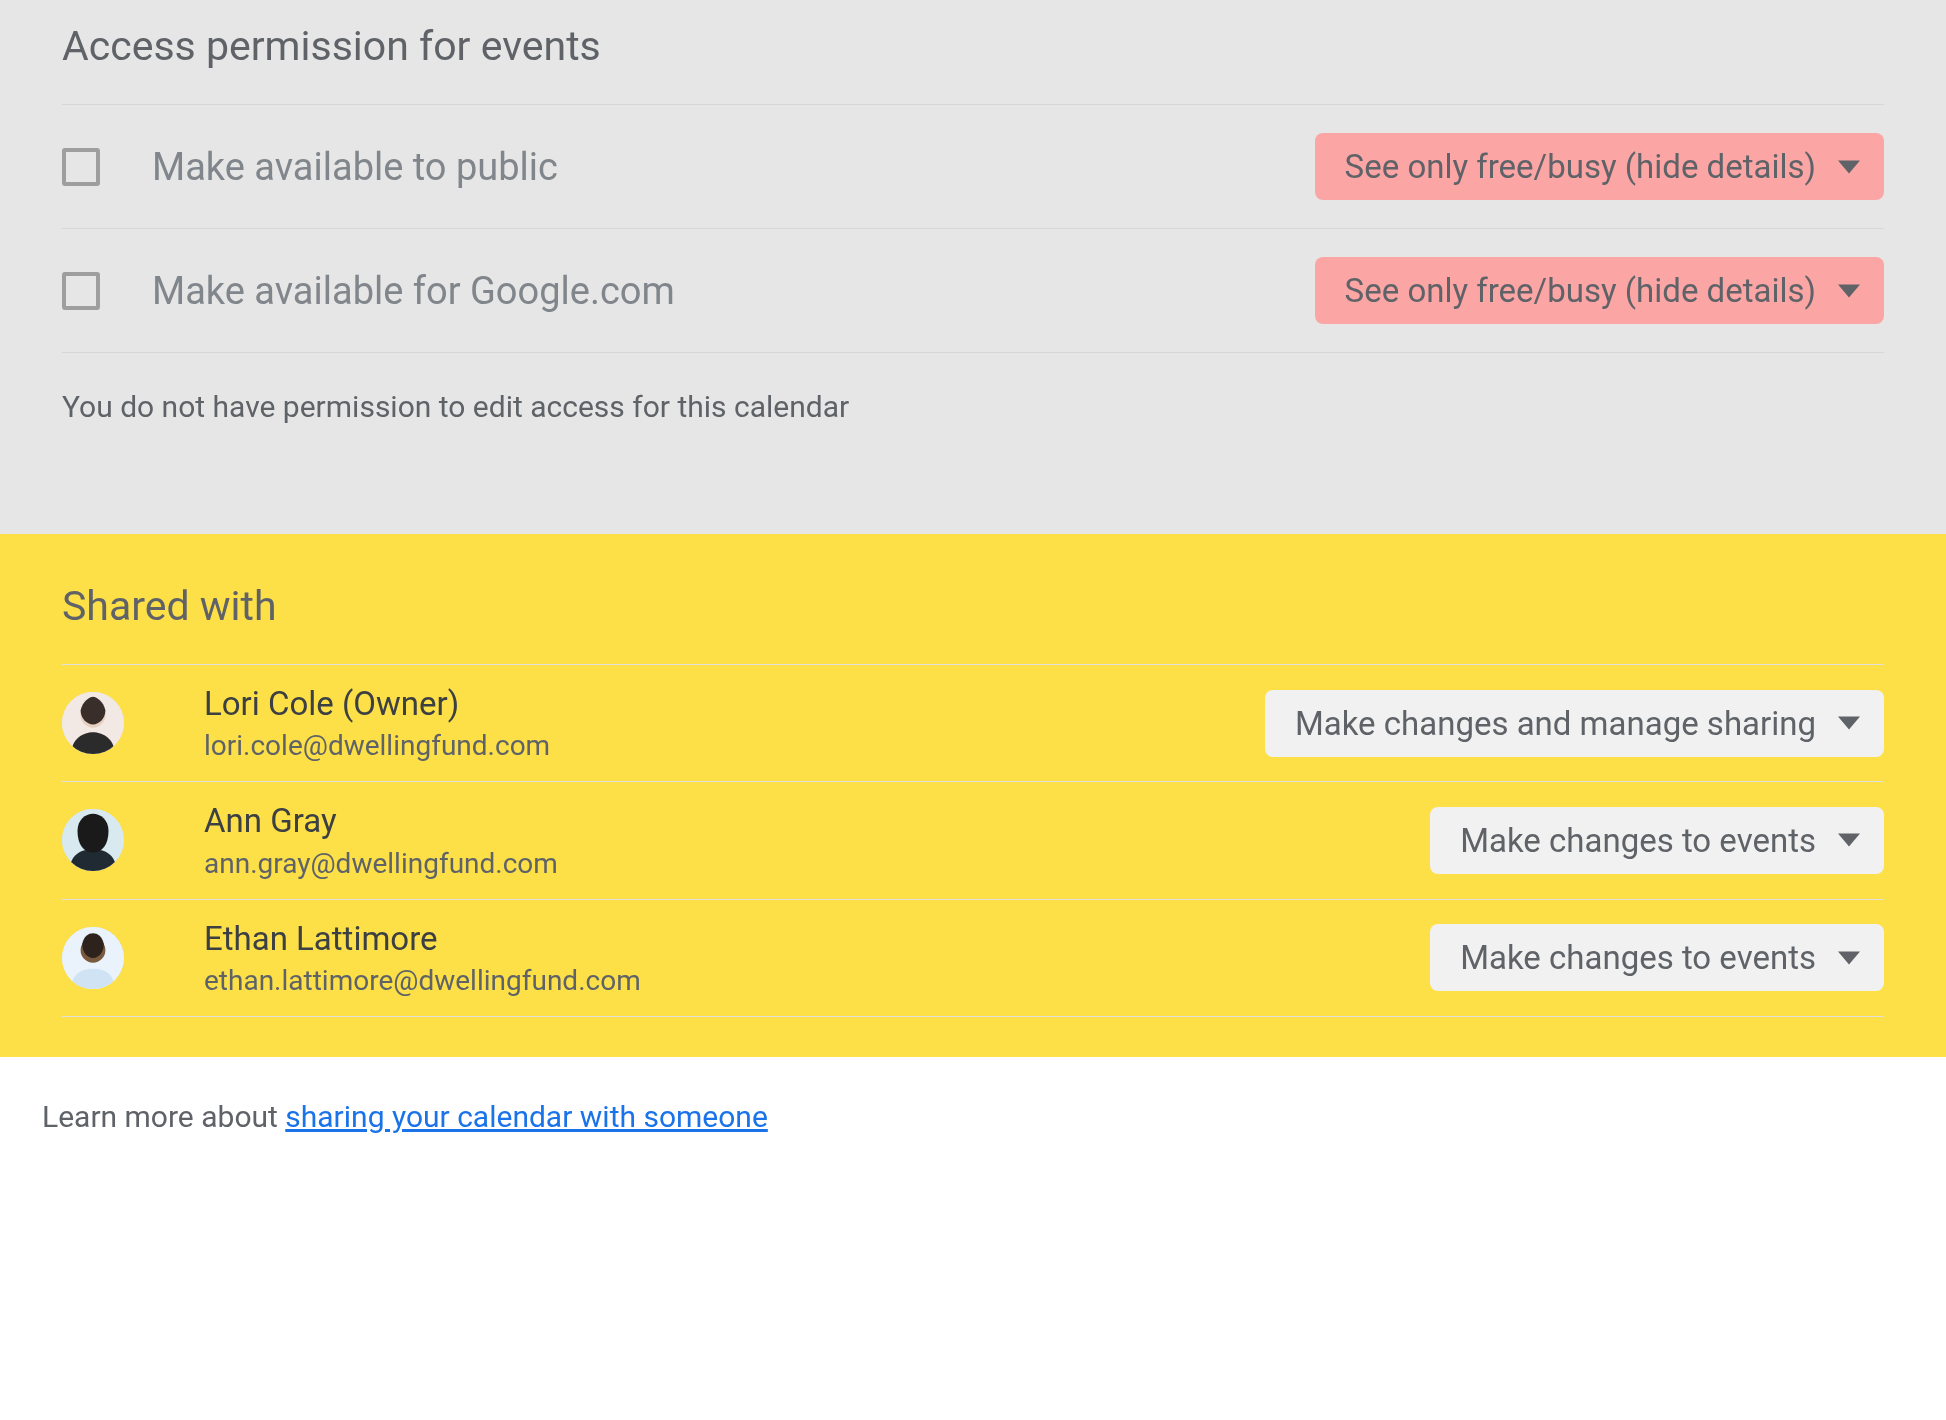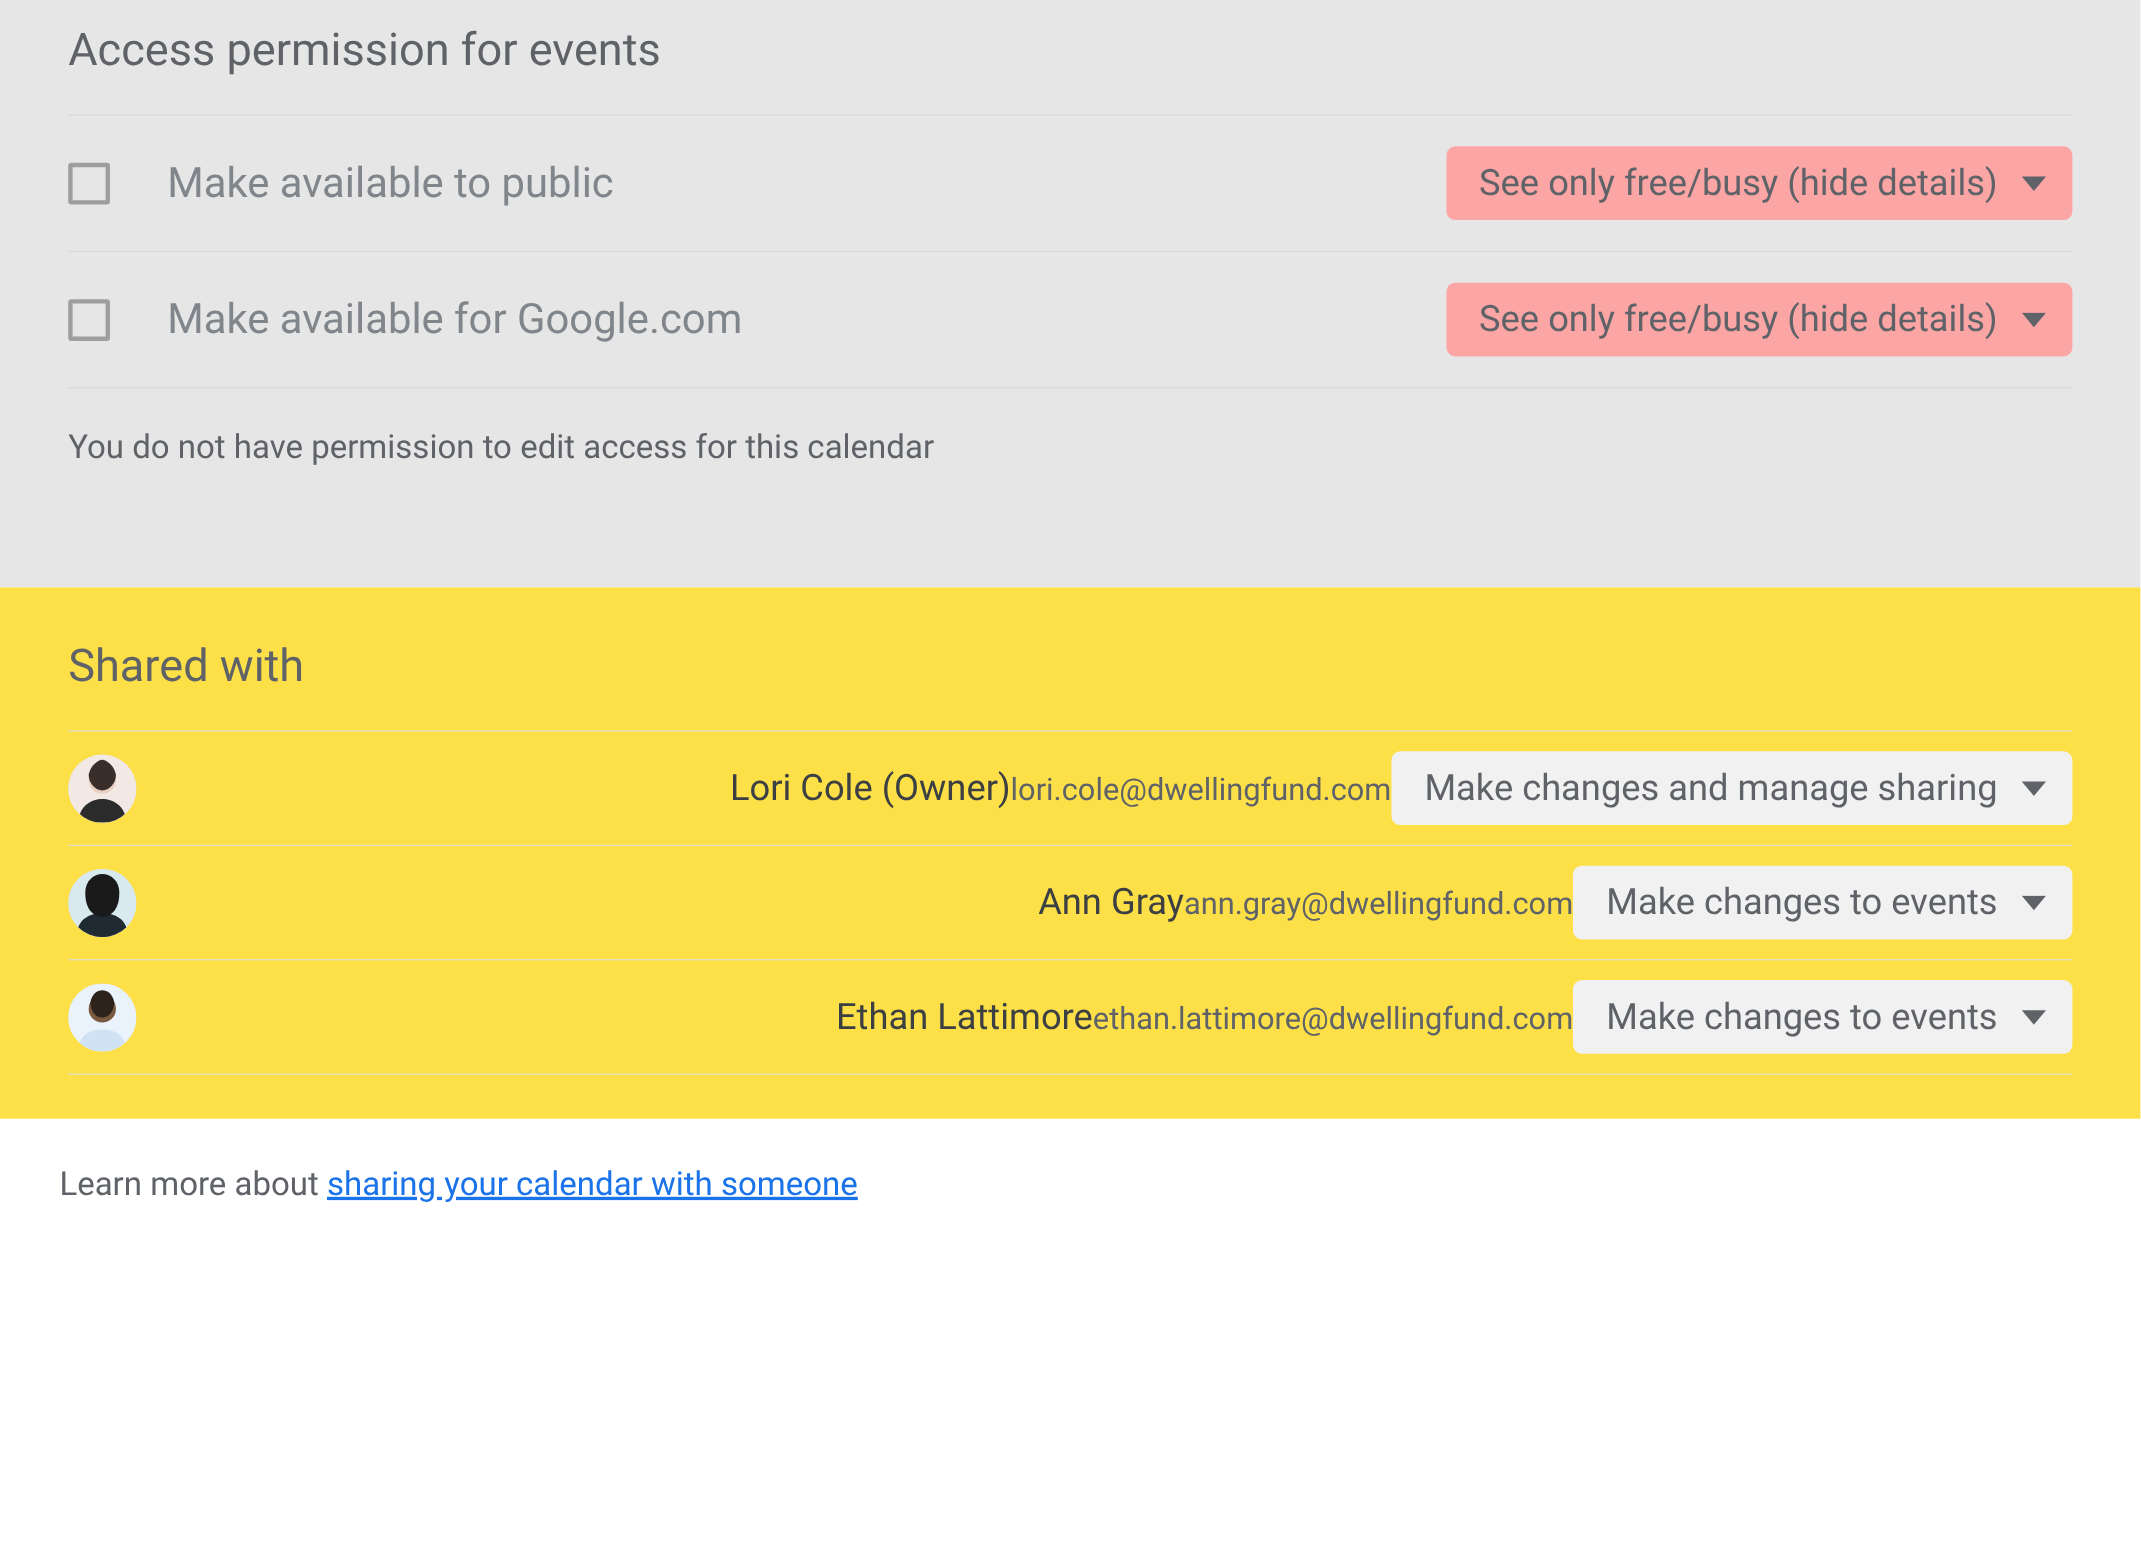--- a/index.html
+++ b/index.html
@@ -94,22 +94,22 @@
     height: 62px;
     border-radius: 50%;
     margin-right: 80px;
     background: #ddd;
     overflow: hidden;
   }
   .avatar svg { width: 100%; height: 100%; display: block; }
   .person {
     flex: 1 1 auto;
     display: flex;
-    flex-direction: row;
-    justify-content: flex-end;
+    flex-direction: column;
+    justify-content: space-between;
     line-height: 1.25;
   }
   .person .name {
     font-size: 33px;
     color: #3c4043;
   }
   .person .email {
     font-size: 28px;
     color: #5f6368;
     margin-top: 4px;
@@ -126,21 +126,20 @@
     cursor: pointer;
     white-space: nowrap;
   }
   .shared-perm .caret { margin-left: 22px; display: inline-flex; }
 
   
   .learn-more {
     padding: 42px 62px 40px 42px;
     font-size: 30px;
     color: #5f6368;
-    margin-left: 12px;
   }
   .learn-more a {
     color: #1a73e8;
     text-decoration: underline;
   }
 </style>
 </head>
 <body>
 
 <section class="section-access">

